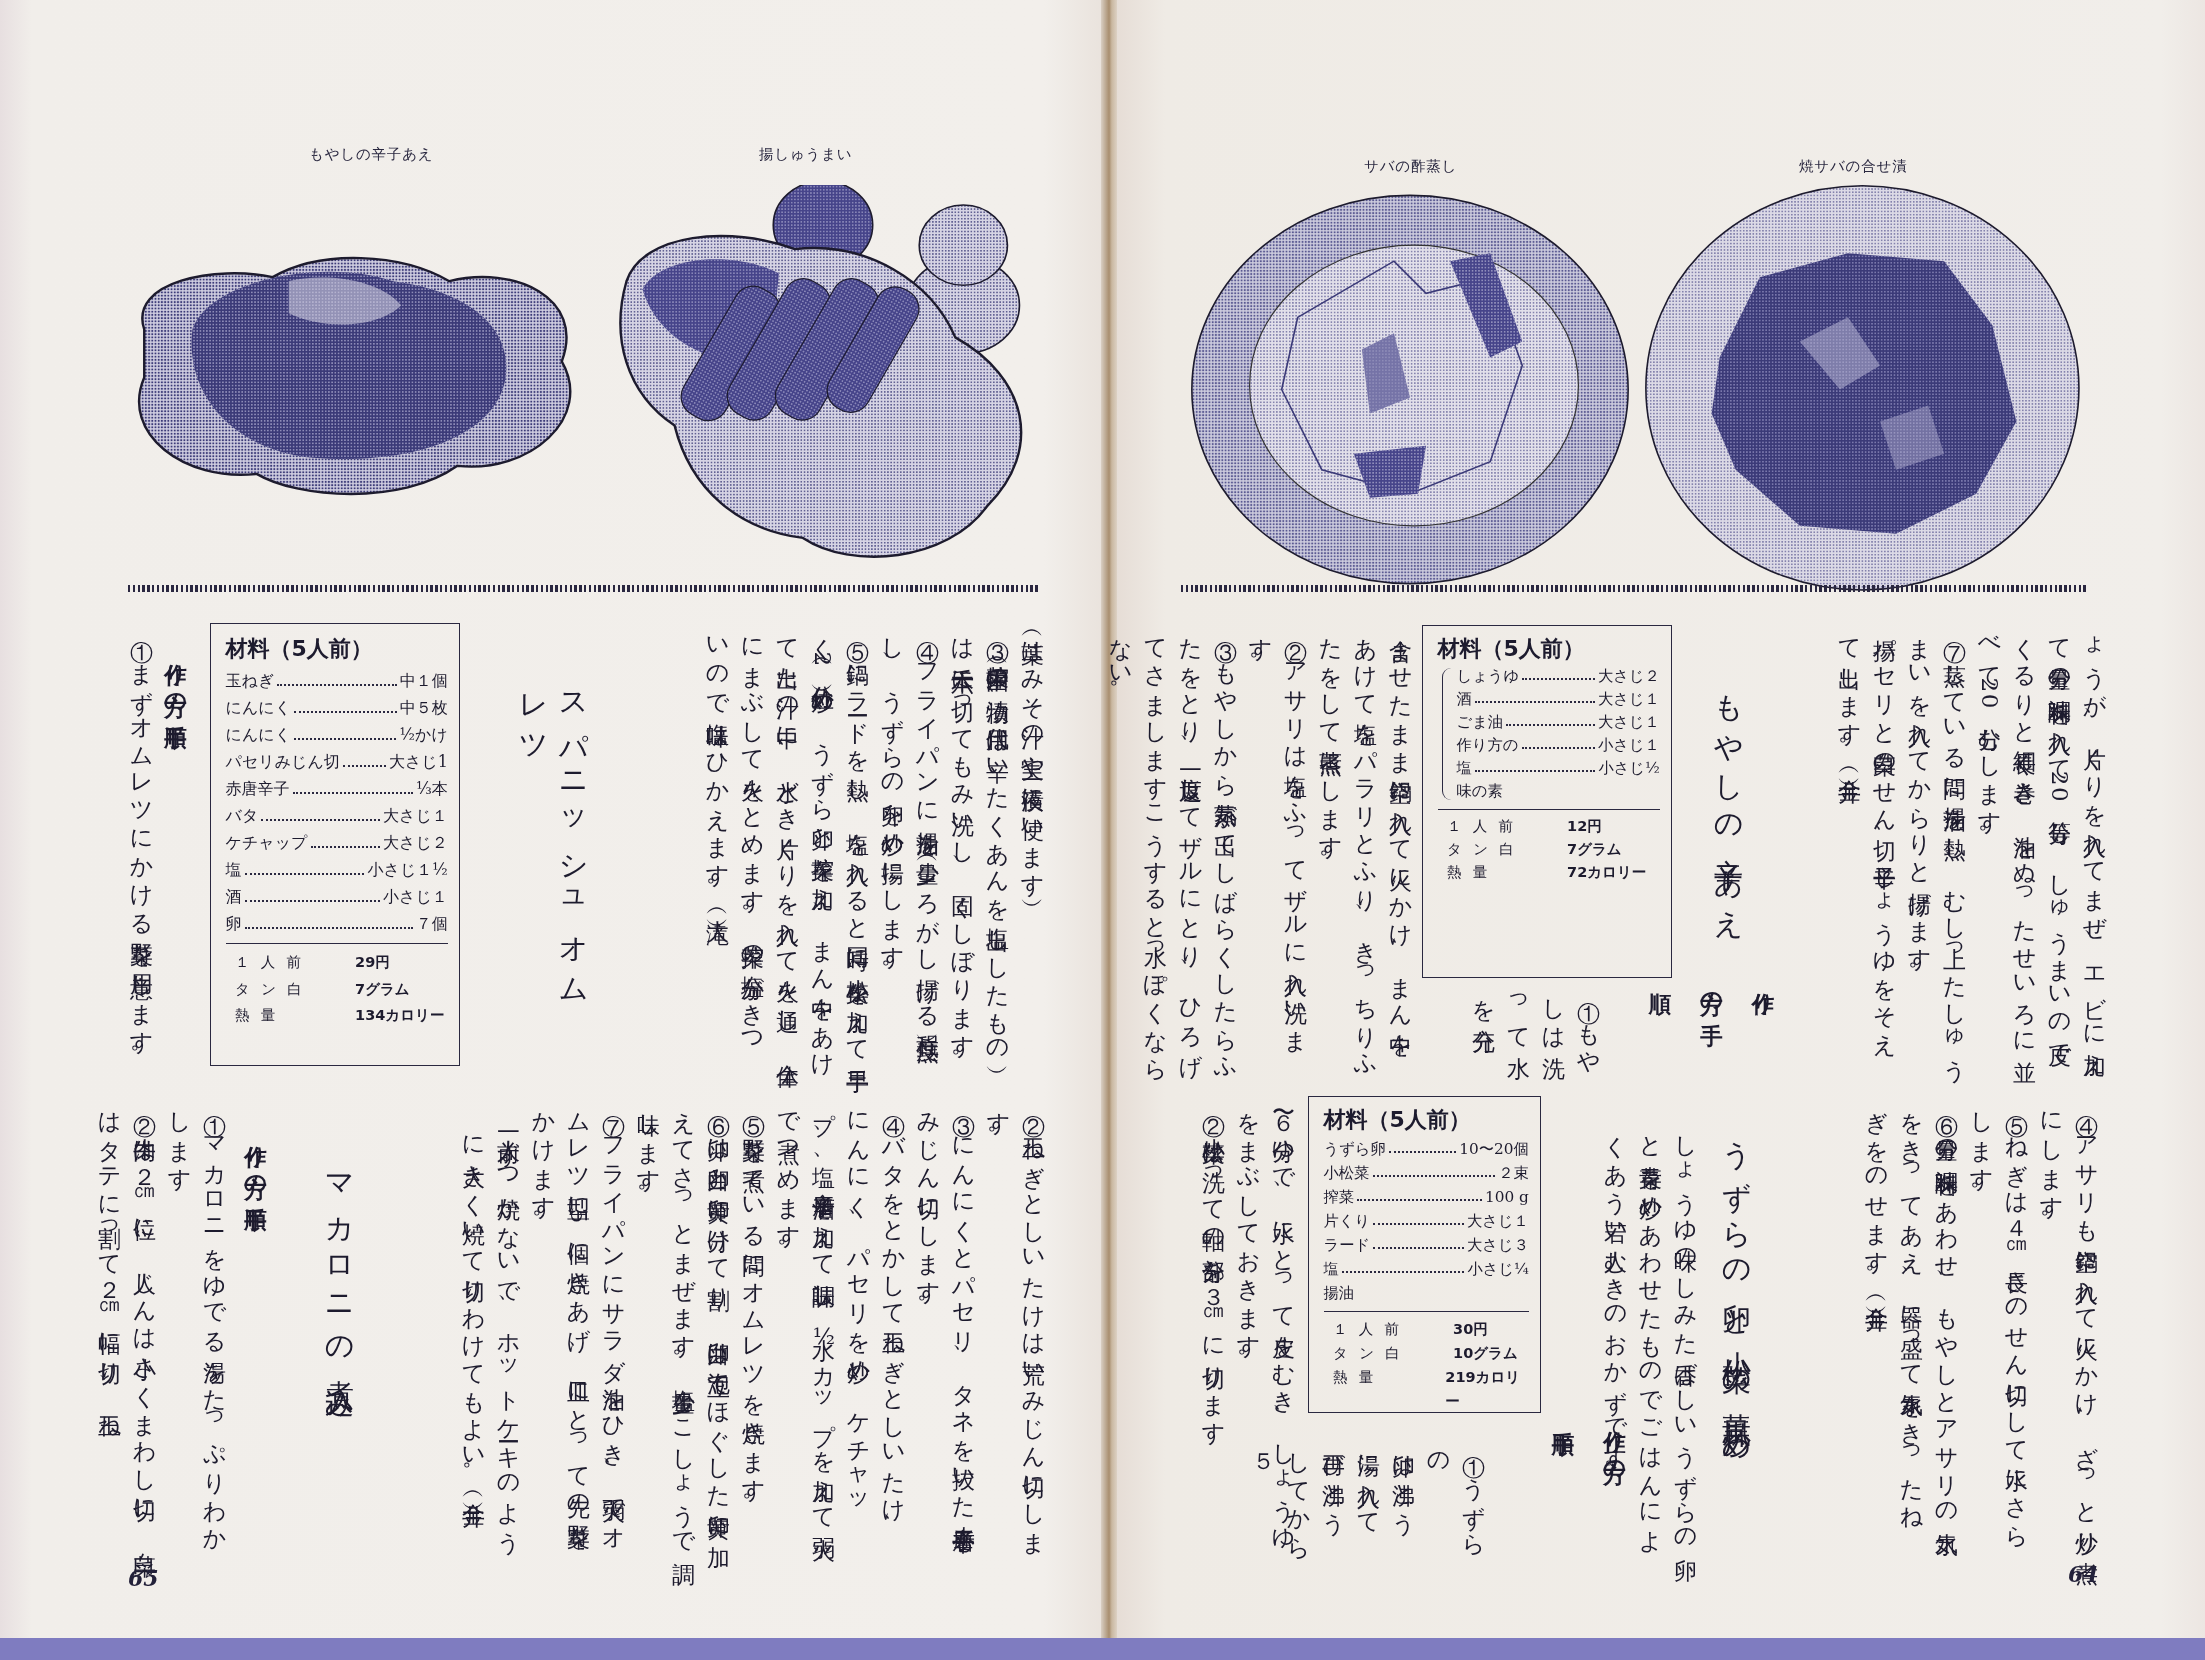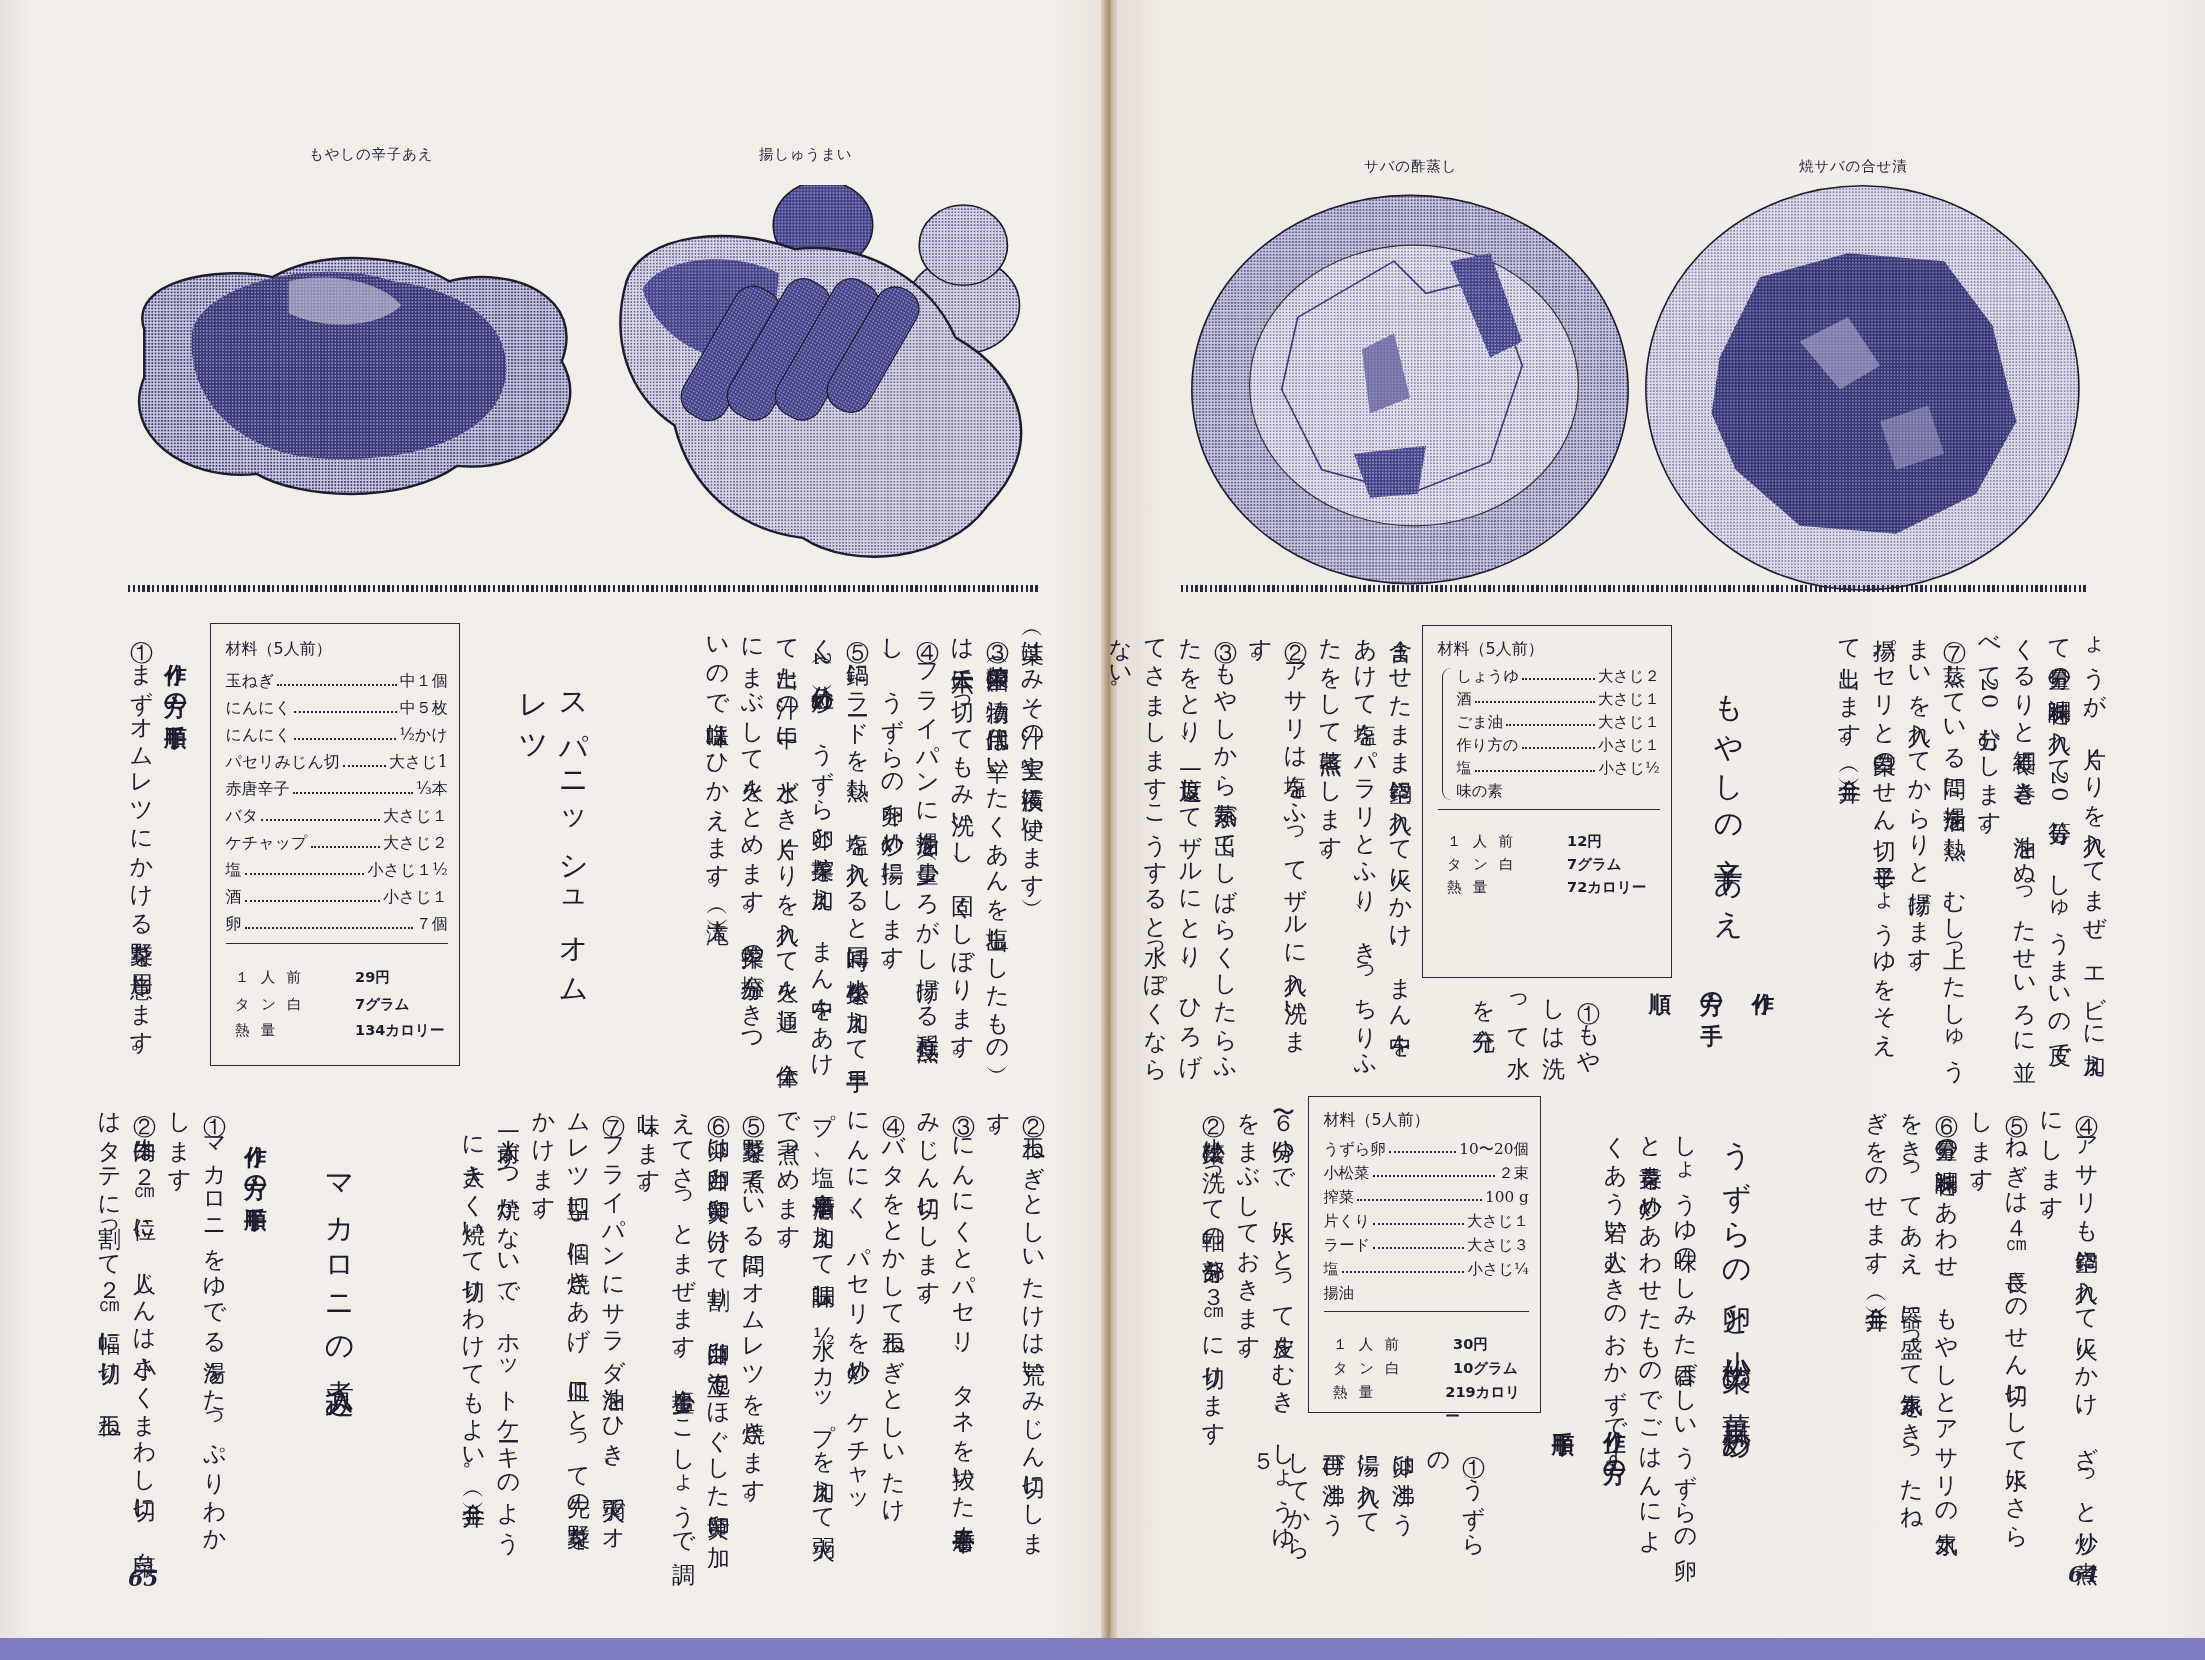--- a/index.html
+++ b/index.html
@@ -39,28 +39,28 @@
     color:#1d1b2e;
   }
   .vcol p { margin:0; }
   .vtitle { position:absolute; writing-mode:vertical-rl; font-size:29px; letter-spacing:7.2px; color:#1d1b2e; }
   .vhead { position:absolute; writing-mode:vertical-rl; font-family:"DejaVu Sans", sans-serif; font-weight:bold; font-size:22.5px; letter-spacing:2.4px; line-height:29px; }
 
   .ing-box {
     position:absolute; border:1.6px solid #2a2840; padding:11.2px 11.2px 6.4px 14.5px; box-sizing:border-box;
     font-size:16px; line-height:27px;
   }
-  .ing-title { font-family:"DejaVu Sans", sans-serif; font-weight:normal; font-size:16px; margin-bottom:4.8px; }
+  .ing-title { font-family:"DejaVu Sans", sans-serif; font-weight:bold; font-size:22px; margin-bottom:4.8px; }
   .ing-row { display:flex; white-space:nowrap; }
   .ing-row .nm { flex:none; }
   .ing-row .dots { flex:1; border-bottom:2.4px dotted #2a2840; margin:0 3.2px 8px; }
   .ing-row .amt { flex:none; }
   .ing-row.grp { padding-left:19px; }
   .brace { position:absolute; border-left:1.6px solid #2a2840; border-radius:9.6px 0 0 9.6px; }
-  .nut { border-top:1.6px solid #2a2840; margin-top:6.4px; padding-top:20px; font-family:"DejaVu Sans", sans-serif; font-size:14.5px; line-height:26.5px; }
+  .nut { border-top:1.6px solid #2a2840; margin-top:6.4px; padding-top:5px; font-family:"DejaVu Sans", sans-serif; font-size:14.5px; line-height:26.5px; }
   .nut-row { display:flex; }
   .nut-row .k { width:120px; letter-spacing:11.2px; padding-left:9.6px; }
   .nut-row .v { font-weight:bold; }
 
   .pgnum { position:absolute; font-family:"DejaVu Serif", serif; font-style:italic; font-weight:bold; font-size:22px; color:#23213a; }
 </style>
 </head>
 <body>
 
 <div class="spread">

